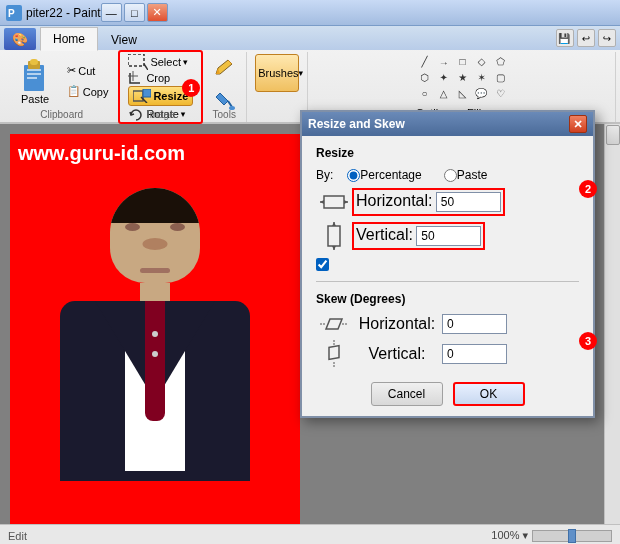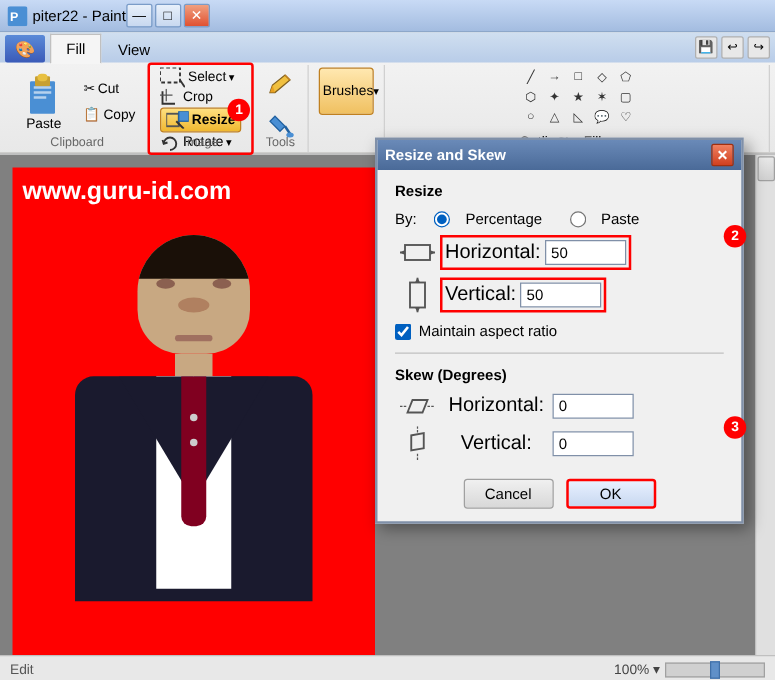--- a/index.html
+++ b/index.html
@@ -97,21 +97,21 @@
       align-items: center;
       padding: 0 6px;
       color: white;
       font-size: 12px;
       font-weight: bold;
     }
     .dialog-close { margin-left: auto; width: 18px; height: 18px; background: linear-gradient(to bottom, #f08060, #d04020); border: 1px solid #a03010; border-radius: 2px; display: flex; align-items: center; justify-content: center; font-size: 11px; color: white; cursor: pointer; }
     .dialog-body { padding: 10px 14px; }
     .dialog-section-label { font-size: 12px; font-weight: bold; margin-bottom: 8px; }
     .dialog-row { display: flex; align-items: center; margin-bottom: 6px; gap: 8px; }
-    .radio-label { display: flex; align-items: center; gap: 12px; font-size: 12px; cursor: pointer; }
+    .radio-label { display: flex; align-items: center; gap: 0; font-size: 12px; cursor: pointer; }
     .radio-input { width: 13px; height: 13px; accent-color: #0060c0; }
     .field-label { width: 90px; font-size: 16px; text-align: center; }
     .field-input { width: 65px; height: 20px; border: 1px solid #8090a8; padding: 1px 4px; font-size: 12px; background: white; }
     .checkbox-row { display: flex; align-items: center; gap: 6px; font-size: 12px; margin: 8px 0; }
     .checkbox-input { width: 13px; height: 13px; accent-color: #0060c0; }
     .divider { height: 1px; background: #c0c0c0; margin: 10px 0; }
     .icon-cell { width: 36px; display: flex; align-items: center; justify-content: center; }
     .dialog-buttons { display: flex; justify-content: center; gap: 10px; margin-top: 14px; }
     .dialog-btn { width: 72px; height: 24px; font-size: 12px; cursor: pointer; border-radius: 3px; display: flex; align-items: center; justify-content: center; }
     .btn-ok { background: linear-gradient(to bottom, #e8f0ff, #c8d8f0); border: 1px solid #6080b8; }
@@ -148,21 +148,21 @@
     </div>
   </div>
 
   <div class="ribbon">
 
     <div class="ribbon-tabs">
 
       <div style="width:32px; height:22px; background:linear-gradient(to bottom,#5a8ad8,#3a5ab8); border-radius:2px; display:flex; align-items:center; justify-content:center; margin-right:4px; cursor:pointer;">
         <span style="color:white; font-size:13px;">🎨</span>
       </div>
-      <div class="ribbon-tab active">Fill</div>
+      <div class="ribbon-tab active">Home</div>
       <div class="ribbon-tab">View</div>
 
       <div style="margin-left:auto; display:flex; gap:3px; padding-bottom:3px;">
         <div style="width:18px;height:18px;background:#e8e8e8;border:1px solid #b0b0b0;border-radius:2px;display:flex;align-items:center;justify-content:center;font-size:10px;cursor:pointer;">💾</div>
         <div style="width:18px;height:18px;background:#e8e8e8;border:1px solid #b0b0b0;border-radius:2px;display:flex;align-items:center;justify-content:center;font-size:10px;cursor:pointer;">↩</div>
         <div style="width:18px;height:18px;background:#e8e8e8;border:1px solid #b0b0b0;border-radius:2px;display:flex;align-items:center;justify-content:center;font-size:10px;cursor:pointer;">↪</div>
       </div>
     </div>
 
     <div class="ribbon-content">
@@ -444,21 +444,20 @@
             </svg>
           </div>
           <div style="border:2px solid red; display:inline-block; padding:2px;">
             <span class="field-label">Vertical:</span>
             <input type="text" class="field-input" value="50" style="">
           </div>
         </div>
 
         <div class="checkbox-row">
           <input type="checkbox" checked="" class="checkbox-input" style="">
-          <span>Maintain aspect ratio</span>
         </div>
 
         <div class="divider"></div>
 
         <div class="dialog-section-label">Skew (Degrees)</div>
 
         <div style="display:flex; align-items:center; margin-bottom:6px;">
           <div class="icon-cell">
             <svg width="28" height="18">
               <parallelogram></parallelogram>

